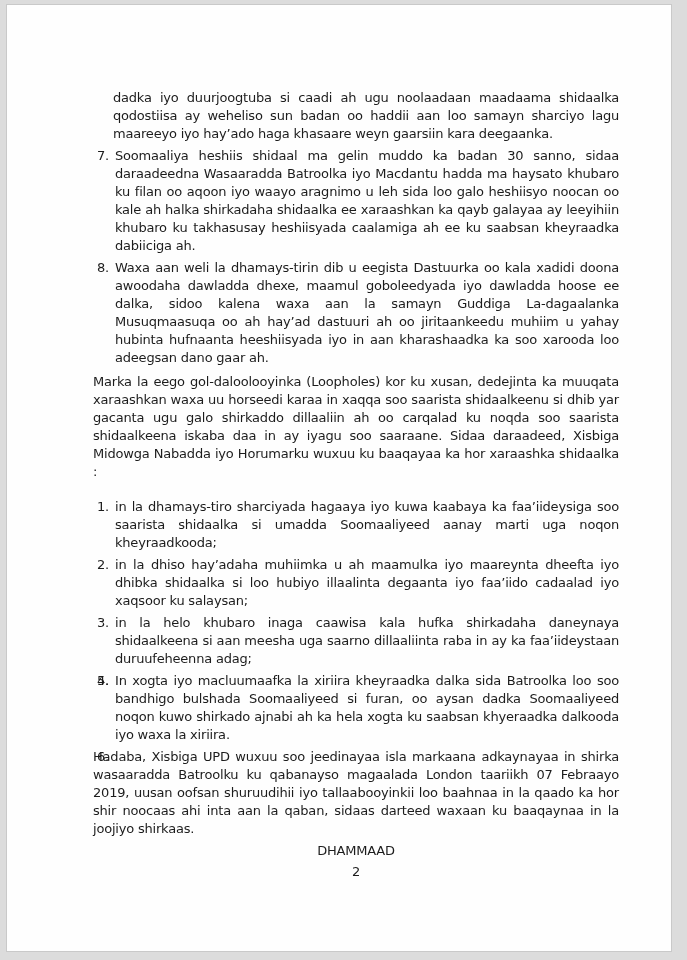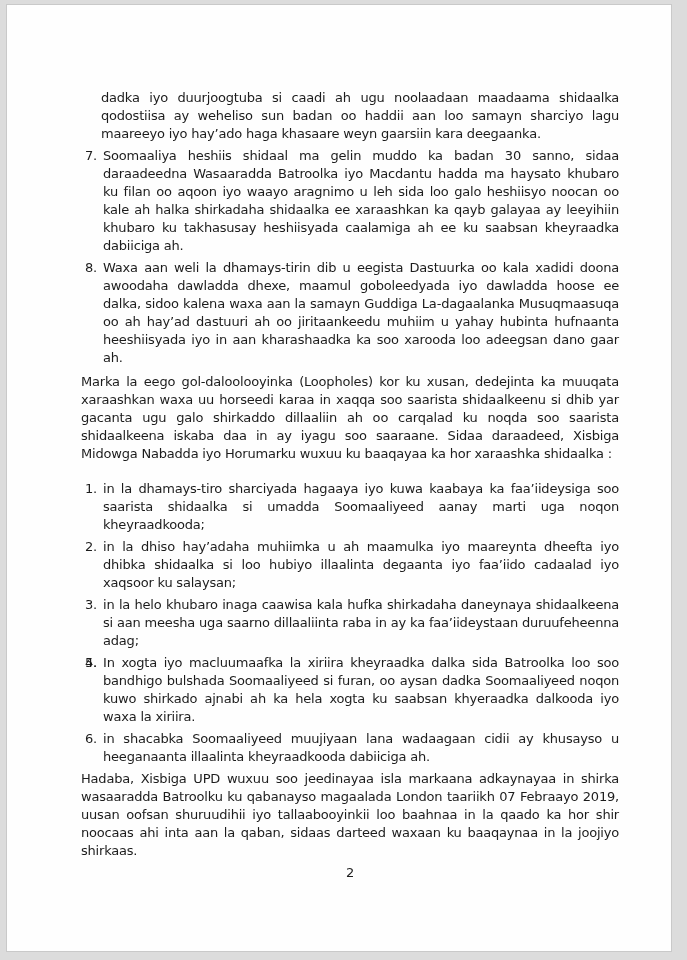--- a/index.html
+++ b/index.html
@@ -27,20 +27,21 @@
   }
   .content {
     box-sizing: border-box;
     padding: 84px 52px 0 74px;
     font-family: "DejaVu Sans", "Liberation Sans", sans-serif;
     font-size: 13px;
     line-height: 18px;
     letter-spacing: -0.2px;
     color: #1c1c1c;
     text-align: justify;
+    margin-left: 12px;
   }
   .para { margin: 0 0 4px 0; }
   .indent { padding-left: 20px; }
   .numbered {
     position: relative;
     padding-left: 22px;
     margin: 0 0 4px 0;
   }
   .numbered .num {
     position: absolute;
@@ -95,23 +96,23 @@
         <span class="num">4.</span>
       </div>
 
       <div class="numbered">
         <span class="num">5.</span>
         <span>In xogta iyo macluumaafka la xiriira kheyraadka dalka sida Batroolka loo soo bandhigo bulshada Soomaaliyeed si furan, oo aysan dadka Soomaaliyeed noqon kuwo shirkado ajnabi ah ka hela xogta ku saabsan khyeraadka dalkooda iyo waxa la xiriira.</span>
       </div>
 
       <div class="numbered">
         <span class="num">6.</span>
-        <span>in shacabka Soomaaliyeed muujiyaan lana wadaagaan cidii ay khusayso u heeganaanta illaalinta kheyraadkooda dabiiciga ah.</span>
       </div>
 
       <p class="para">Hadaba, Xisbiga UPD wuxuu soo jeedinayaa isla markaana adkaynayaa in shirka wasaaradda Batroolku ku qabanayso magaalada London taariikh 07 Febraayo 2019, uusan oofsan shuruudihii iyo tallaabooyinkii loo baahnaa in la qaado ka hor shir noocaas ahi inta aan la qaban, sidaas darteed waxaan ku baaqaynaa in la joojiyo shirkaas.</p>
 
+      <p class="center">DHAMMAAD</p>
 
       <p class="center pagenum">2</p>
 
     </div>
   </div>
 </div>
 
 </body></html>

